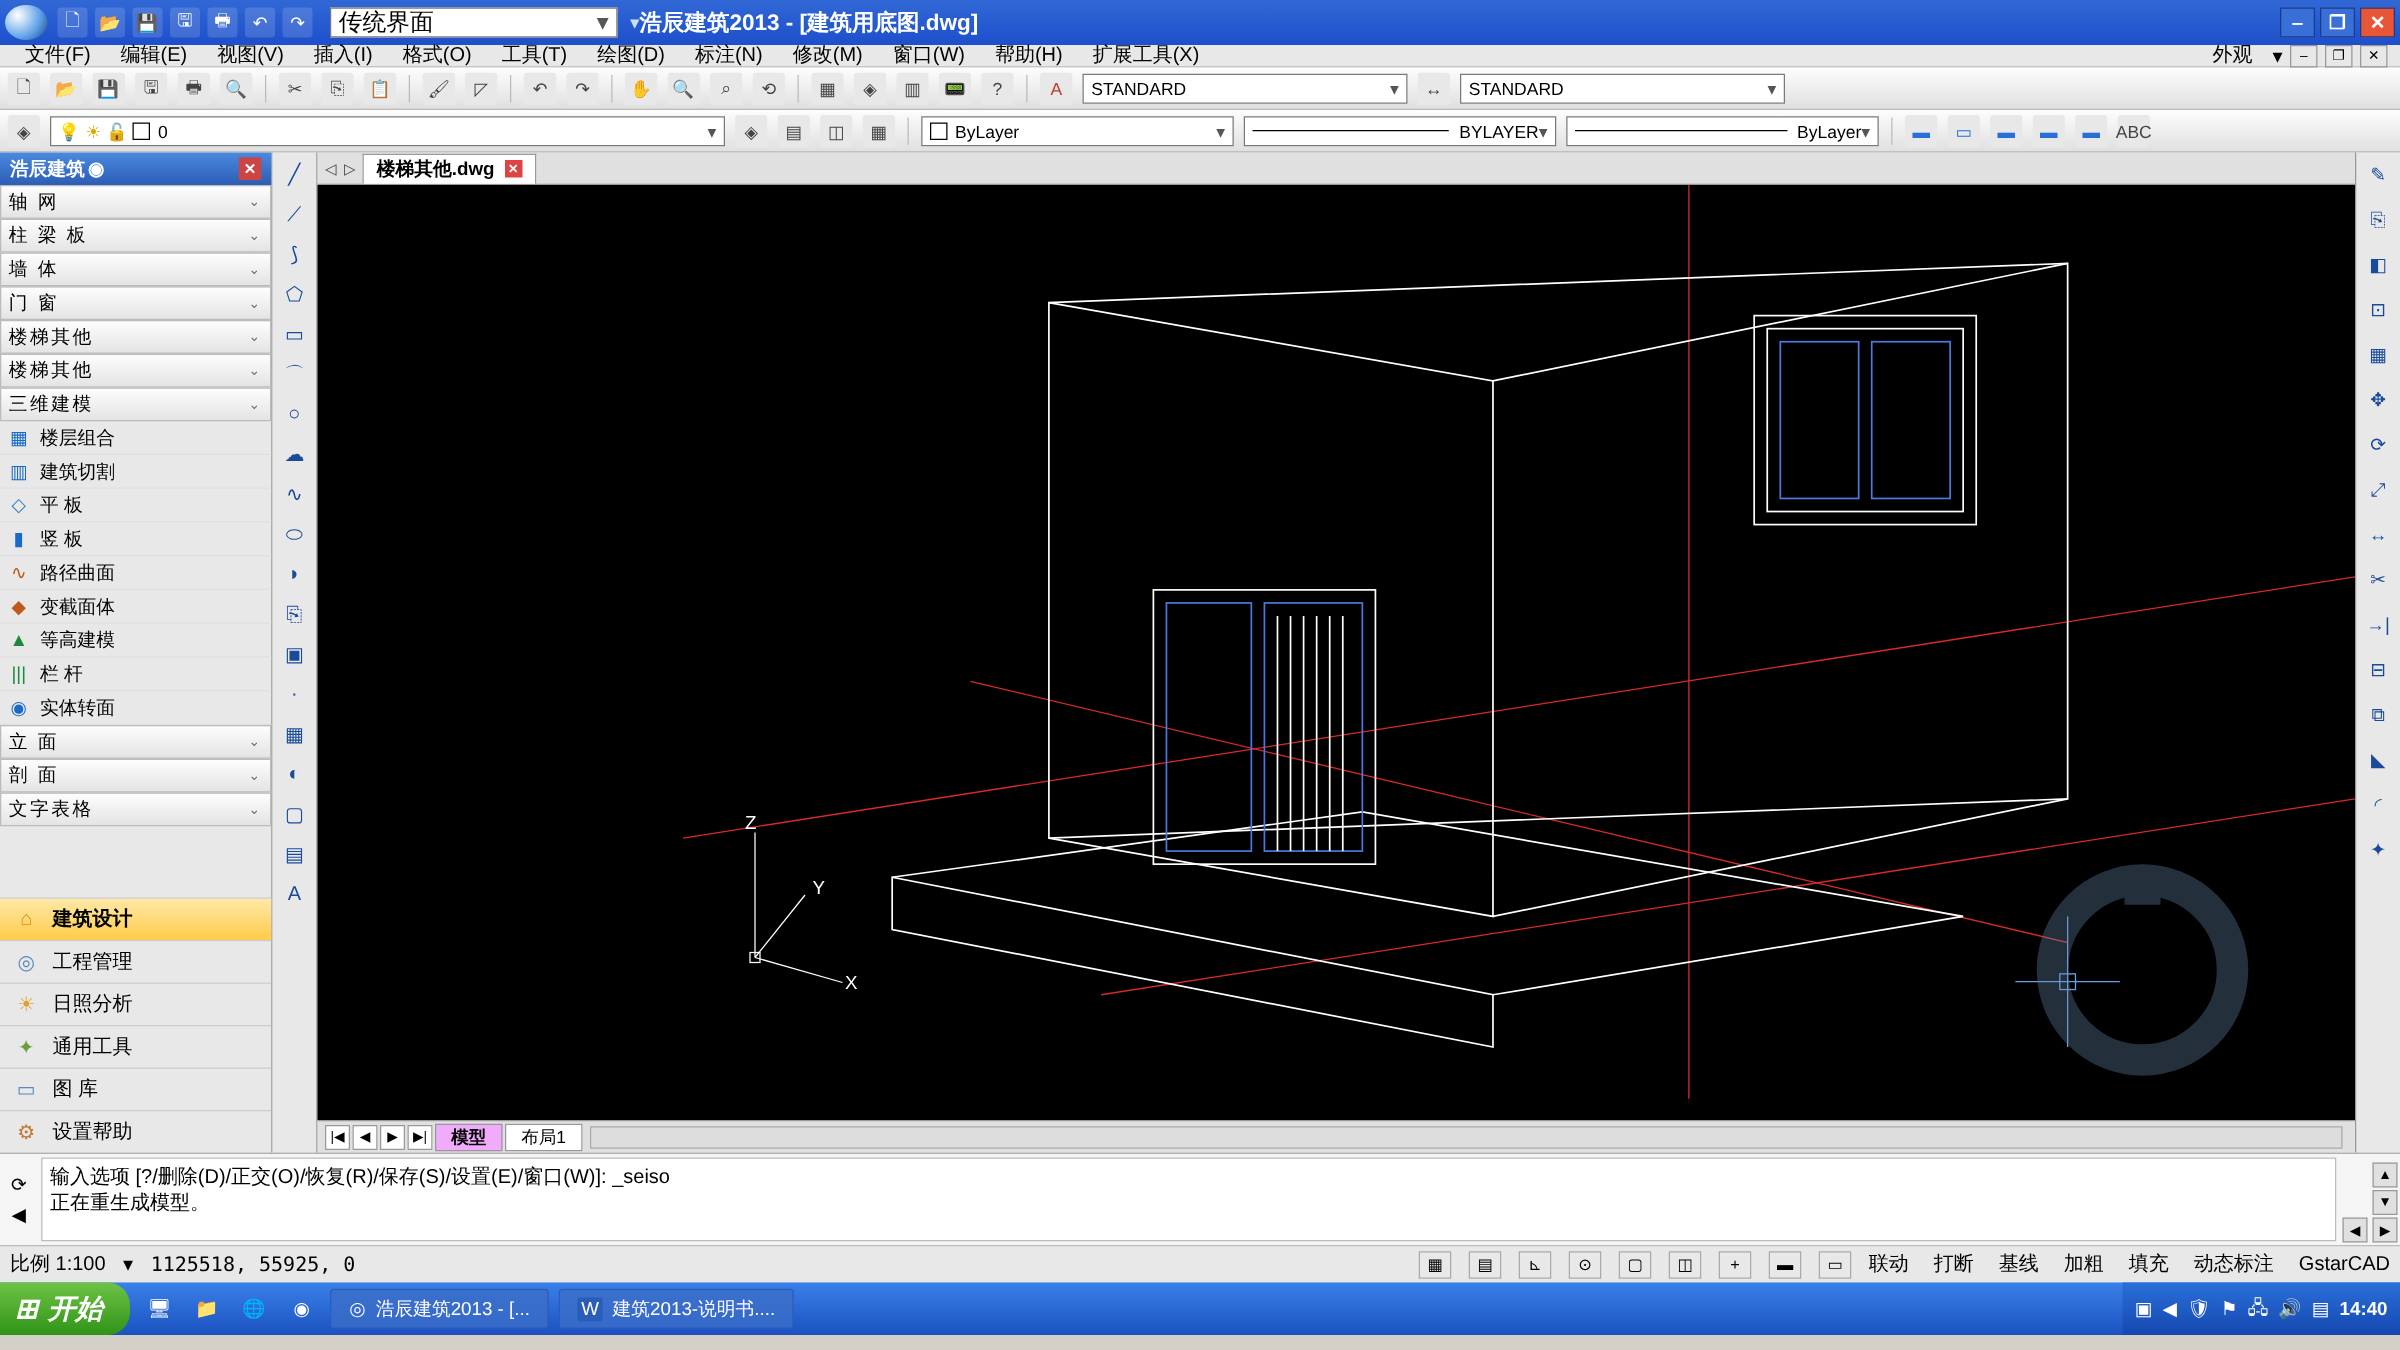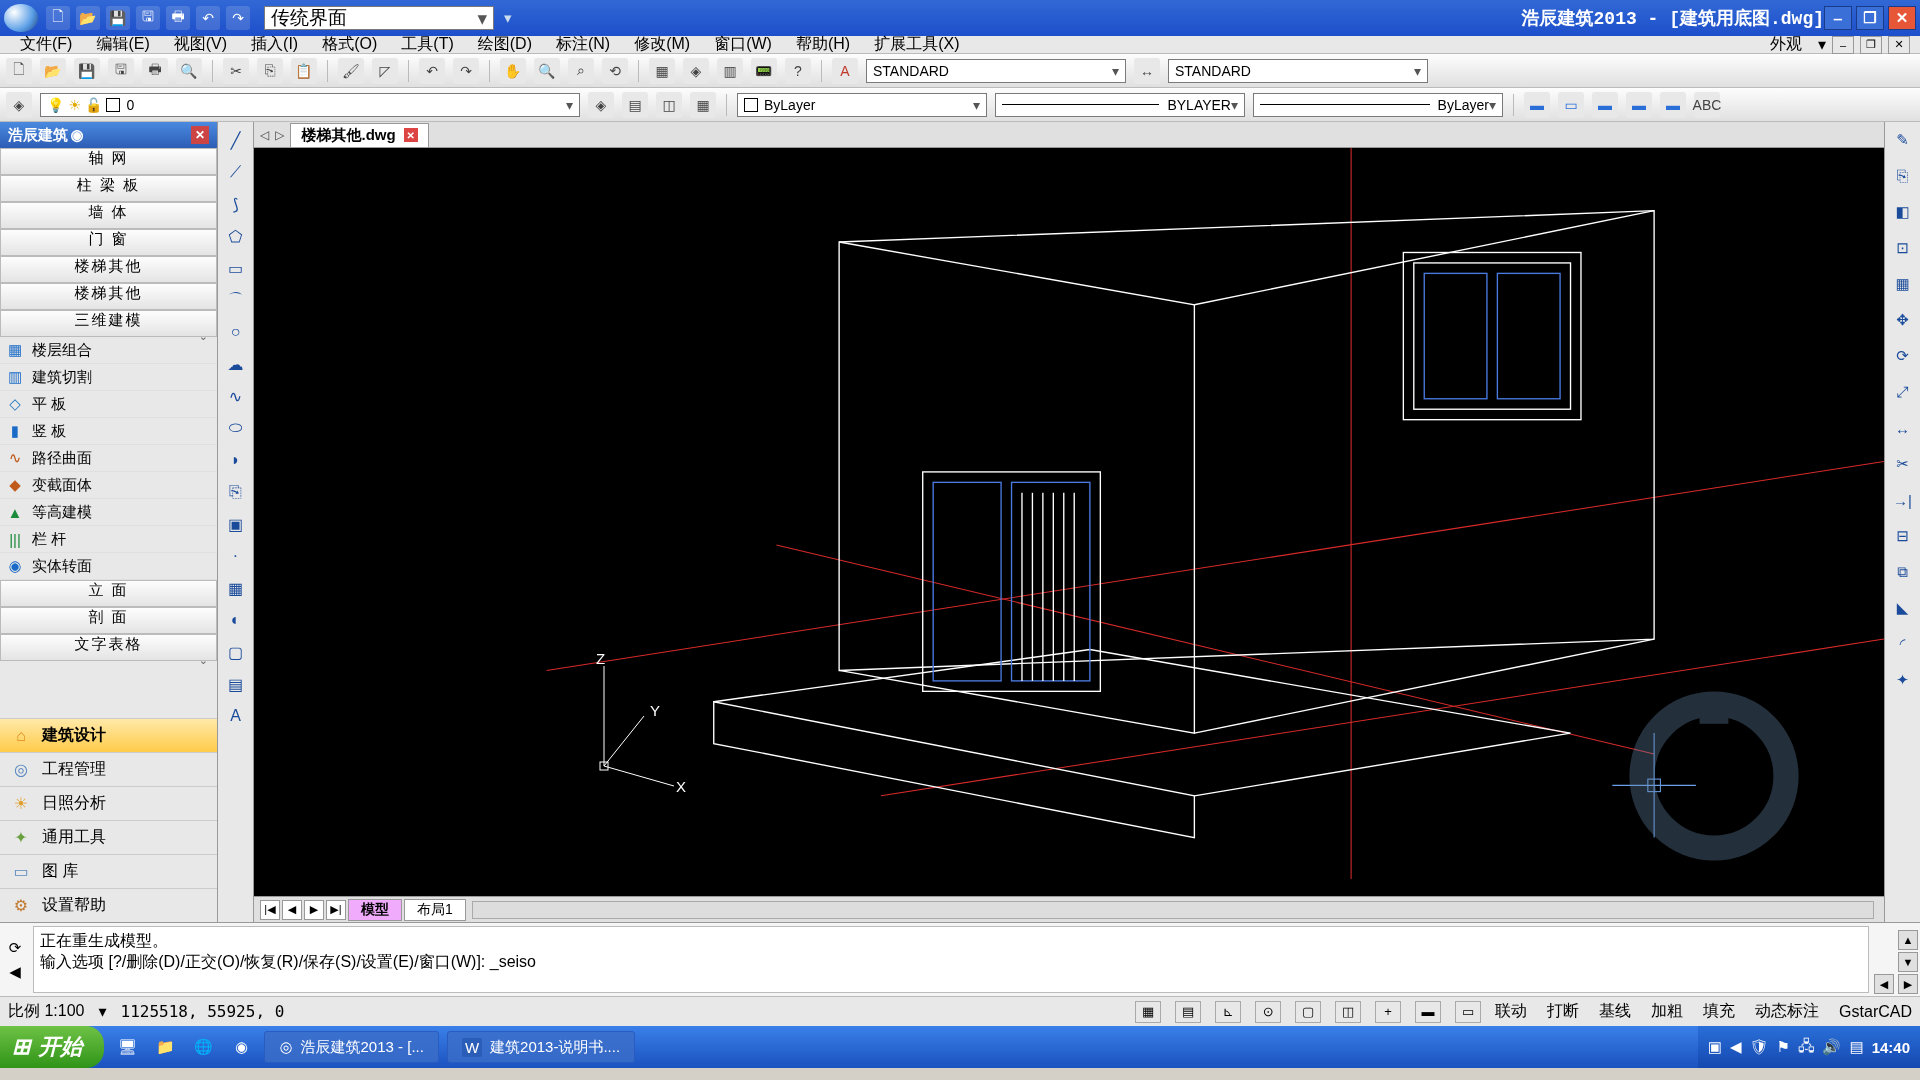--- a/index.html
+++ b/index.html
@@ -4,21 +4,21 @@
 <style>
 * { box-sizing: border-box; margin: 0; padding: 0; font-family: "SimSun", Arial, sans-serif; }
 body { width: 1920px; height: 1080px; overflow: hidden; background: #d4d0c8; font-size: 15px; }
 
 .titlebar { height: 36px; background: linear-gradient(#3168d5,#1d4fcb); display: flex; align-items: center; color: #fff; padding: 0 4px; }
 .titlebar .logo { width: 34px; height: 28px; background: radial-gradient(circle at 30% 30%,#fff,#5a9ee6 60%,#1a3d7a); border-radius: 50%; margin-right: 8px; }
 .titlebar .qa { display:flex; gap:6px; }
 .titlebar .qa span { width:24px; height:24px; background:rgba(255,255,255,.15); border-radius:3px; display:flex; align-items:center; justify-content:center; font-size:14px; }
 .titlebar .ui-select { margin-left:14px; height:24px; width:230px; background:#fff; color:#000; border:1px solid #7a7a7a; display:flex; align-items:center; padding:0 6px; font-size:19px; }
 .titlebar .ui-select .arrow { margin-left:auto; color:#555; }
-.titlebar .title { flex:1; text-align:right; font-weight:bold; font-size:18px;font-family:Liberation Mono, monospace; }
+.titlebar .title { flex:1; text-align:left; font-weight:bold; font-size:18px; }
 .titlebar .winbtns { display:flex; gap:4px; }
 .titlebar .winbtns span { width:28px; height:24px; background:#3a6fd8; border:1px solid #1a3b8a; display:flex; align-items:center; justify-content:center; font-weight:bold; }
 .titlebar .winbtns .close { background:#e85638; }
 
 .menubar { height: 18px; background:#e8e8e8; border-bottom:1px solid #bbb; display:flex; align-items:center; padding:0 10px; gap:4px; font-size:16px; }
 .menubar span { padding:3px 10px; cursor:default; }
 .menubar .right { margin-left:auto; display:flex; align-items:center; gap:6px; }
 .menubar .mb { width:18px; height:18px; border:1px solid #999; font-size:11px; display:flex; align-items:center; justify-content:center; }
 
 .toolbar1 { height: 34px; background: linear-gradient(#fdfdfd,#e0e0e0); border-bottom:1px solid #bbb; display:flex; align-items:center; padding:0 6px; gap:8px; }
@@ -28,21 +28,21 @@
 .combo .arrow { margin-left:auto; color:#555; }
 
 .toolbar2 { height: 34px; background: linear-gradient(#fdfdfd,#e0e0e0); border-bottom:1px solid #bbb; display:flex; align-items:center; padding:0 6px; gap:8px; }
 
 .main { display:flex; height: calc(100% - 36px - 30px - 34px - 34px - 74px - 30px - 42px); }
 
 .palette { width: 218px; background:#e8e8e8; border-right:1px solid #999; display:flex; flex-direction:column; }
 .palette-title { height:26px; background:linear-gradient(#4a8ae0,#2d5db5); color:#fff; display:flex; align-items:center; padding:0 8px; font-size:15px; font-weight:bold; }
 .palette-title .x { margin-left:auto; width:18px; height:18px; background:#c44; display:flex; align-items:center; justify-content:center; font-size:12px; }
 .palette-title .gear { width:18px; height:18px; margin-right:4px; display:flex; align-items:center; justify-content:center; }
-.cat { height:27px; border:1px solid #bbb; background:linear-gradient(#fdfdfd,#e4e4e4); display:flex; align-items:center; padding:0 6px; font-size:15px; letter-spacing:2px;flex-direction:column; }
+.cat { height:27px; border:1px solid #bbb; background:linear-gradient(#fdfdfd,#e4e4e4); display:flex; align-items:center; padding:0 6px; font-size:15px; letter-spacing:2px; }
 .cat .chev { margin-left:auto; font-size:11px; color:#666; }
 .leaf { height:27px; display:flex; align-items:center; padding:0 4px; font-size:15px; border-bottom:1px solid #e0e0e0; gap:6px; }
 .leaf .ico { width:22px; height:22px; display:flex; align-items:center; justify-content:center; font-size:15px; }
 .tabbar { margin-top:auto; }
 .tab { height:34px; display:flex; align-items:center; padding:0 8px; font-size:16px; gap:8px; border-top:1px solid #ccc; }
 .tab .ico { width:26px; height:26px; display:flex; align-items:center; justify-content:center; }
 .tab.active { background:linear-gradient(#ffe9a8,#ffcb4a); font-weight:bold; }
 
 .drawtools { width:36px; background:#e8e8e8; border-right:1px solid #999; display:flex; flex-direction:column; align-items:center; padding-top:4px; gap:4px; }
 .dt { width:28px; height:28px; display:flex; align-items:center; justify-content:center; color:#1a4b9a; font-size:16px; }
@@ -458,22 +458,22 @@
     <div class="rt">✦</div>
   </div>
 </div>
 
 <div class="cmdarea">
   <div class="icons">
     <span>⟳</span>
     <span>◀</span>
   </div>
   <div class="lines">
+    <div>输入选项 [?/删除(D)/正交(O)/恢复(R)/保存(S)/设置(E)/窗口(W)]: _seiso</div>
     <div>正在重生成模型。</div>
-    <div>输入选项 [?/删除(D)/正交(O)/恢复(R)/保存(S)/设置(E)/窗口(W)]: _seiso</div>
   </div>
   <div class="scroll">
     <div class="sbtn">◀</div>
   </div>
   <div class="scroll">
     <div class="sbtn">▲</div>
     <div class="sbtn">▼</div>
     <div class="sbtn">▶</div>
   </div>
 </div>

